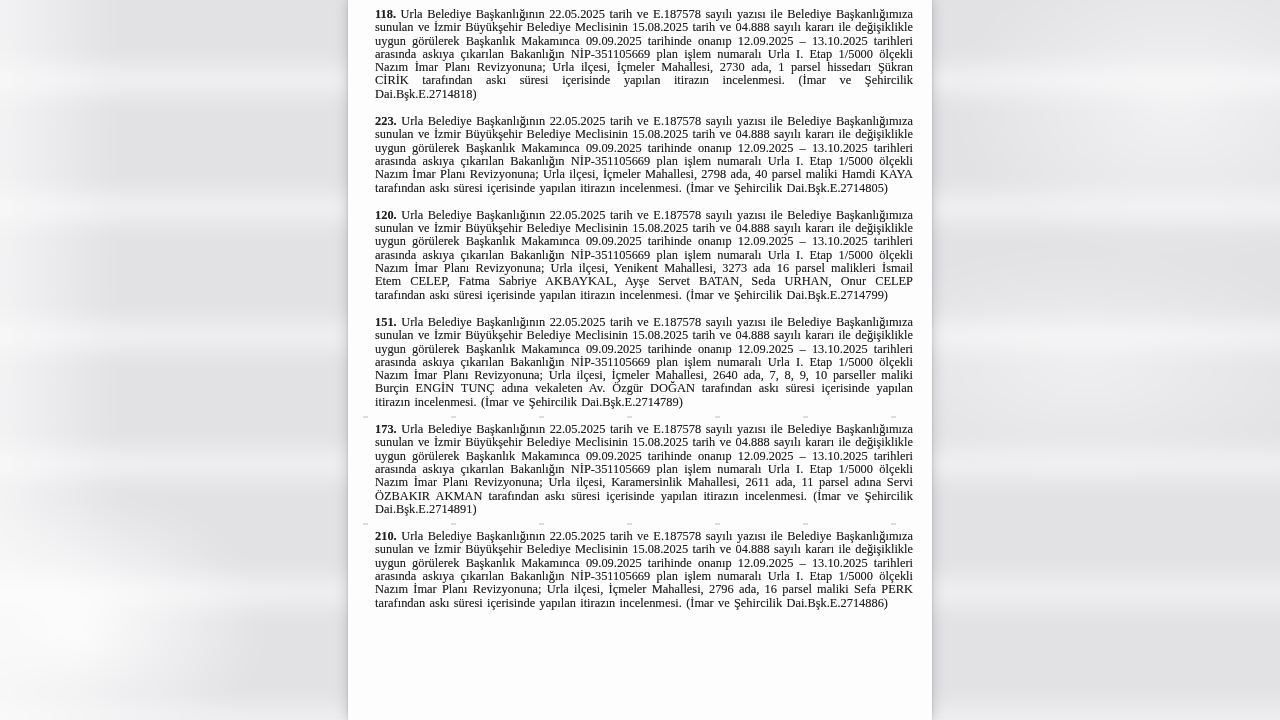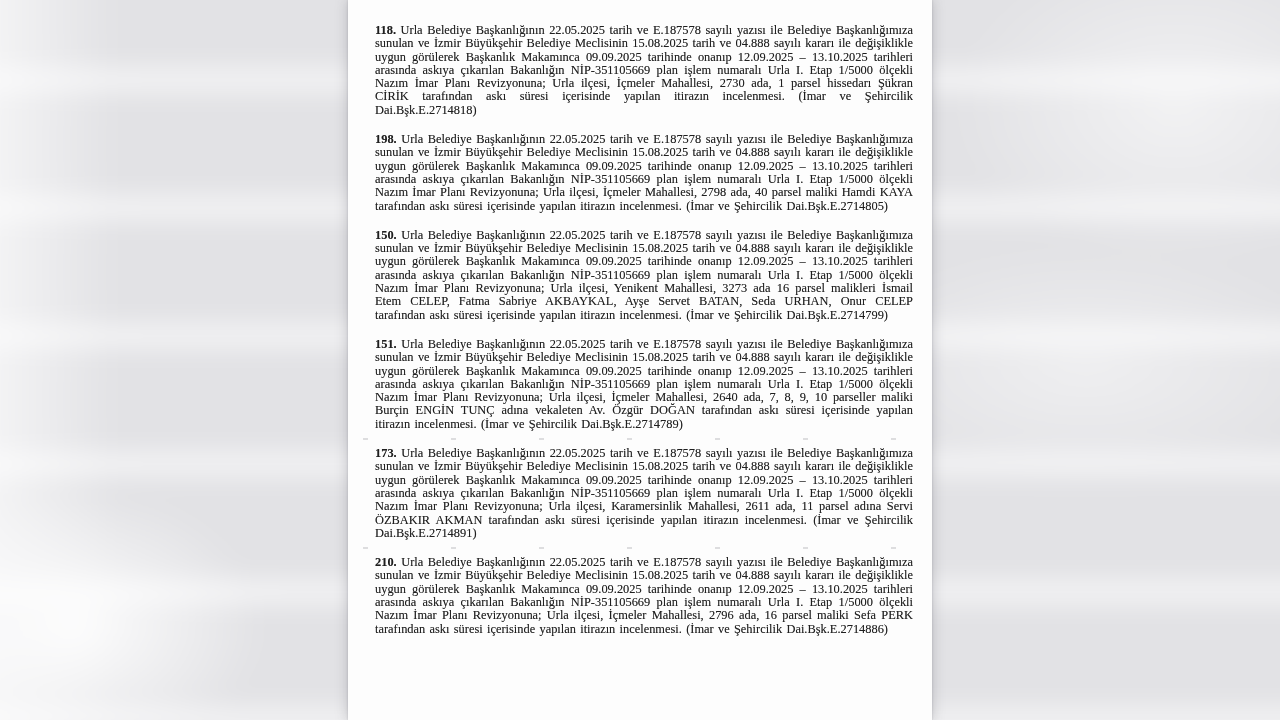--- a/index.html
+++ b/index.html
@@ -49,21 +49,21 @@
     padding: 8px 19px 0 27px;
     font-family: "Liberation Serif", "DejaVu Serif", serif;
     font-size: 12.4px;
     line-height: 13.3px;
     color: #1f1f1f;
     text-align: justify;
     word-spacing: 1.2px;
     text-shadow: 0 0 0.5px rgba(35,35,35,0.45);
   }
 
-  .para { position: relative; margin: 16px 0 14px 0; }
+  .para { position: relative; margin: 0 0 14px 0; }
   .para .num { font-weight: bold; }
 
   
   .para.has-specks::after {
     content: "";
     position: absolute;
     left: -12px;
     right: -12px;
     bottom: -9px;
     height: 2px;
@@ -85,26 +85,26 @@
 
   <div class="page">
     <section class="doc">
 
       <p class="para">
         <b class="num">118.</b>
         <span class="txt">Urla Belediye Başkanlığının 22.05.2025 tarih ve E.187578 sayılı yazısı ile Belediye Başkanlığımıza sunulan ve İzmir Büyükşehir Belediye Meclisinin 15.08.2025 tarih ve 04.888 sayılı kararı ile değişiklikle uygun görülerek Başkanlık Makamınca 09.09.2025 tarihinde onanıp 12.09.2025 – 13.10.2025 tarihleri arasında askıya çıkarılan Bakanlığın NİP-351105669 plan işlem numaralı Urla I. Etap 1/5000 ölçekli Nazım İmar Planı Revizyonuna; Urla ilçesi, İçmeler Mahallesi, 2730 ada, 1 parsel hissedarı Şükran CİRİK tarafından askı süresi içerisinde yapılan itirazın incelenmesi. (İmar ve Şehircilik Dai.Bşk.E.2714818)</span>
       </p>
 
       <p class="para">
-        <b class="num">198.</b>
+        <b class="num">223.</b>
         <span class="txt">Urla Belediye Başkanlığının 22.05.2025 tarih ve E.187578 sayılı yazısı ile Belediye Başkanlığımıza sunulan ve İzmir Büyükşehir Belediye Meclisinin 15.08.2025 tarih ve 04.888 sayılı kararı ile değişiklikle uygun görülerek Başkanlık Makamınca 09.09.2025 tarihinde onanıp 12.09.2025 – 13.10.2025 tarihleri arasında askıya çıkarılan Bakanlığın NİP-351105669 plan işlem numaralı Urla I. Etap 1/5000 ölçekli Nazım İmar Planı Revizyonuna; Urla ilçesi, İçmeler Mahallesi, 2798 ada, 40 parsel maliki Hamdi KAYA tarafından askı süresi içerisinde yapılan itirazın incelenmesi. (İmar ve Şehircilik Dai.Bşk.E.2714805)</span>
       </p>
 
       <p class="para">
-        <b class="num">150.</b>
+        <b class="num">120.</b>
         <span class="txt">Urla Belediye Başkanlığının 22.05.2025 tarih ve E.187578 sayılı yazısı ile Belediye Başkanlığımıza sunulan ve İzmir Büyükşehir Belediye Meclisinin 15.08.2025 tarih ve 04.888 sayılı kararı ile değişiklikle uygun görülerek Başkanlık Makamınca 09.09.2025 tarihinde onanıp 12.09.2025 – 13.10.2025 tarihleri arasında askıya çıkarılan Bakanlığın NİP-351105669 plan işlem numaralı Urla I. Etap 1/5000 ölçekli Nazım İmar Planı Revizyonuna; Urla ilçesi, Yenikent Mahallesi, 3273 ada 16 parsel malikleri İsmail Etem CELEP, Fatma Sabriye AKBAYKAL, Ayşe Servet BATAN, Seda URHAN, Onur CELEP tarafından askı süresi içerisinde yapılan itirazın incelenmesi. (İmar ve Şehircilik Dai.Bşk.E.2714799)</span>
       </p>
 
       <p class="para has-specks">
         <b class="num">151.</b>
         <span class="txt">Urla Belediye Başkanlığının 22.05.2025 tarih ve E.187578 sayılı yazısı ile Belediye Başkanlığımıza sunulan ve İzmir Büyükşehir Belediye Meclisinin 15.08.2025 tarih ve 04.888 sayılı kararı ile değişiklikle uygun görülerek Başkanlık Makamınca 09.09.2025 tarihinde onanıp 12.09.2025 – 13.10.2025 tarihleri arasında askıya çıkarılan Bakanlığın NİP-351105669 plan işlem numaralı Urla I. Etap 1/5000 ölçekli Nazım İmar Planı Revizyonuna; Urla ilçesi, İçmeler Mahallesi, 2640 ada, 7, 8, 9, 10 parseller maliki Burçin ENGİN TUNÇ adına vekaleten Av. Özgür DOĞAN tarafından askı süresi içerisinde yapılan itirazın incelenmesi. (İmar ve Şehircilik Dai.Bşk.E.2714789)</span>
       </p>
 
       <p class="para has-specks">
         <b class="num">173.</b>

